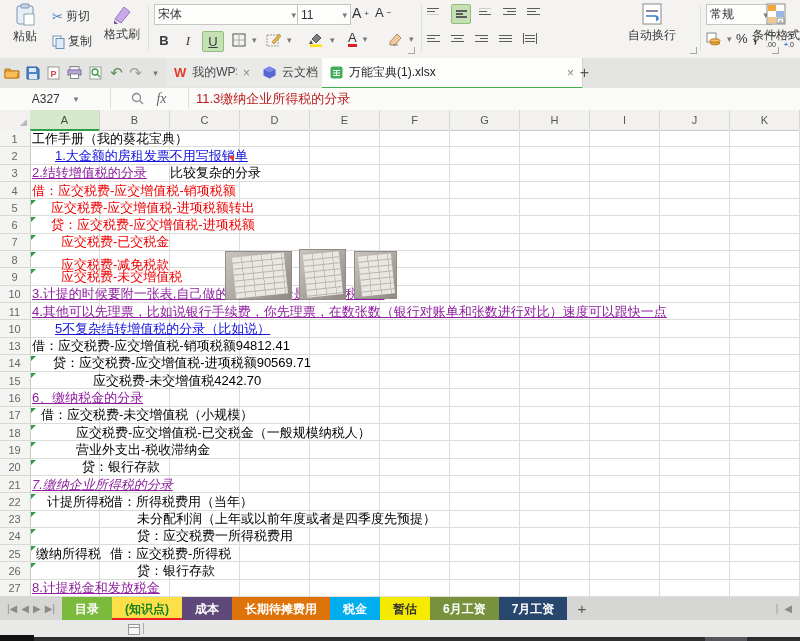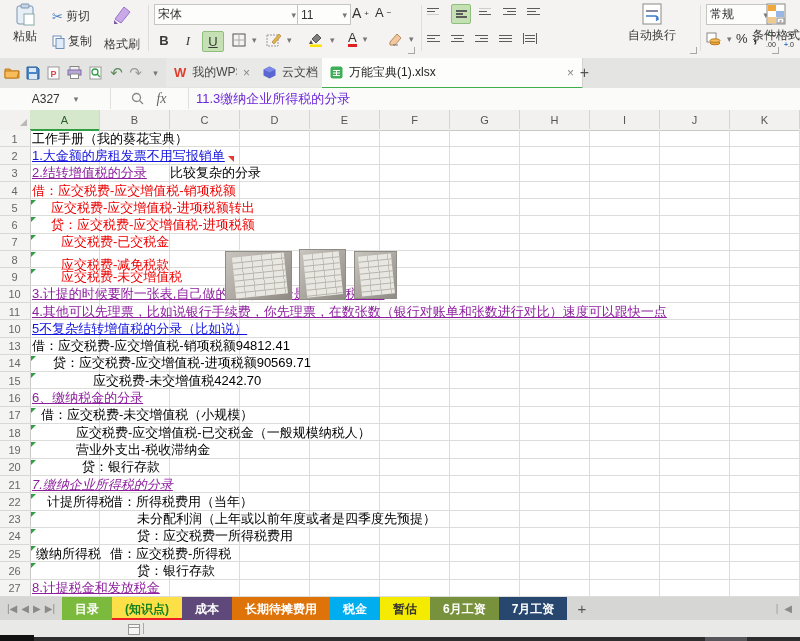--- a/index.html
+++ b/index.html
@@ -28,42 +28,42 @@
   .dtab.active{background:#fdfdfc;border-bottom:2px solid #3faf4e;color:#222;}
   .dtab .x{color:#888;font-size:12px;margin-left:4px;}
 
   
   .formula-bar{position:absolute;left:0;top:88px;width:800px;height:22px;background:#fbfbfa;border-bottom:1px solid #cfcfcd;}
   .namebox{position:absolute;left:0;top:0;width:110px;height:21px;display:flex;align-items:center;justify-content:center;
            font-size:12px;color:#333;border-right:1px solid #e0e0de;}
   .fxzone{position:absolute;left:110px;top:0;width:78px;height:21px;display:flex;align-items:center;justify-content:center;gap:12px;
           border-right:1px solid #e0e0de;}
   .fxlbl{font-family:"Liberation Serif","DejaVu Serif",serif;font-style:italic;font-size:14px;color:#666;}
-  .fval{position:absolute;left:196px;top:0;height:21px;display:flex;align-items:center;font-size:13px;color:#6d28d9;}
+  .fval{position:absolute;left:196px;top:0;height:21px;display:flex;align-items:center;font-size:13px;color:#b91c1c;}
 
   
   .grid{position:absolute;left:0;top:110px;width:800px;height:487px;background:#fff;overflow:hidden;}
   .colhdr{position:absolute;left:0;top:0;width:800px;height:20px;background:#f2f1ef;border-bottom:1px solid #c9c9c6;}
   .colcell{position:absolute;top:0;height:19px;display:flex;align-items:center;justify-content:center;
            font-size:11px;color:#555;border-right:1px solid #d4d4d1;}
   .colcell.sel{background:#d5e8cb;border-bottom:2px solid #2f9e44;color:#2c5f2c;}
   .corner{position:absolute;left:0;top:0;width:30px;height:19px;border-right:1px solid #d4d4d1;}
   .corner:after{content:"";position:absolute;right:3px;bottom:3px;border-left:7px solid transparent;border-bottom:7px solid #b9b9b6;}
   .rownums{position:absolute;left:0;top:20px;width:30px;height:467px;background:#f4f4f2;border-right:1px solid #c9c9c6;
     background-image:repeating-linear-gradient(180deg,transparent 0,transparent 16.3px,#d8d8d5 16.3px,#d8d8d5 17.296px);}
   .rn{position:absolute;left:0;width:29px;height:17.296px;display:flex;align-items:center;justify-content:center;
       font-size:11px;color:#666;}
   .cells{position:absolute;left:30px;top:20px;width:770px;height:467px;
     background-image:repeating-linear-gradient(90deg,transparent 0,transparent 69px,#dcdcd9 69px,#dcdcd9 70px),
                      repeating-linear-gradient(180deg,transparent 0,transparent 16.3px,#dcdcd9 16.3px,#dcdcd9 17.296px);}
   .grow{position:absolute;left:0;width:770px;height:17.296px;white-space:nowrap;}
   .gpart{position:absolute;top:0;height:17.296px;display:flex;align-items:center;font-size:13px;letter-spacing:0;}
   .s-black{color:#000;}
   .s-red{color:#ee0000;}
-  .s-link{color:#1515dd;text-decoration:underline;}
+  .s-link{color:#1515dd;text-decoration:underline;padding-left:23px;}
   .s-visited{color:#8d1f9e;text-decoration:underline;}
   .errmark{position:absolute;width:0;height:0;border-top:5px solid #2f9e44;border-right:5px solid transparent;}
   .cmark{position:absolute;width:0;height:0;border-top:6px solid #e53935;border-left:6px solid transparent;}
 
   .photo{position:absolute;border:1px solid #8f8c86;background:linear-gradient(135deg,#c9c5be 0%,#aaa69f 55%,#8f8b84 100%);overflow:hidden;}
   .photo .paper{position:absolute;left:12%;top:6%;width:80%;height:88%;background:#e9e7e1;transform:rotate(-6deg);
     background-image:repeating-linear-gradient(180deg,transparent 0,transparent 5px,#b7b4ad 5px,#b7b4ad 6px),
                      repeating-linear-gradient(90deg,transparent 0,transparent 9px,#c4c1ba 9px,#c4c1ba 10px);}
 
   
@@ -108,21 +108,21 @@
       <rect x="1" y="1" width="8" height="10" fill="#fff" stroke="#6f8fb5"></rect>
       <rect x="4" y="3.5" width="8" height="10" fill="#dfeafb" stroke="#6f8fb5"></rect>
     </svg>
     <span>复制</span>
   </div>
   <div class="bigbtn" style="left:100px;top:3px;width:44px;">
     <svg width="22" height="22" viewBox="0 0 22 22">
       <path d="M4 16 L13 4 L19 9 L10 20 Z" fill="#c9a9e8" stroke="#9a72c9"></path>
       <path d="M3 17 L7 21 L3 21 Z" fill="#7a5aa0"></path>
     </svg>
-    <span style="margin-top:11px;">格式刷</span>
+    <span style="margin-top:1px;">格式刷</span>
   </div>
   <div class="vsep" style="left:148px;"></div>
 
   <div class="combo" style="left:154px;top:4px;width:138px;">
     <span>宋体</span>
       <span class="caret">▾</span>
   </div>
   <div class="combo" style="left:297px;top:4px;width:46px;">
     <span>11</span>
       <span class="caret">▾</span>

